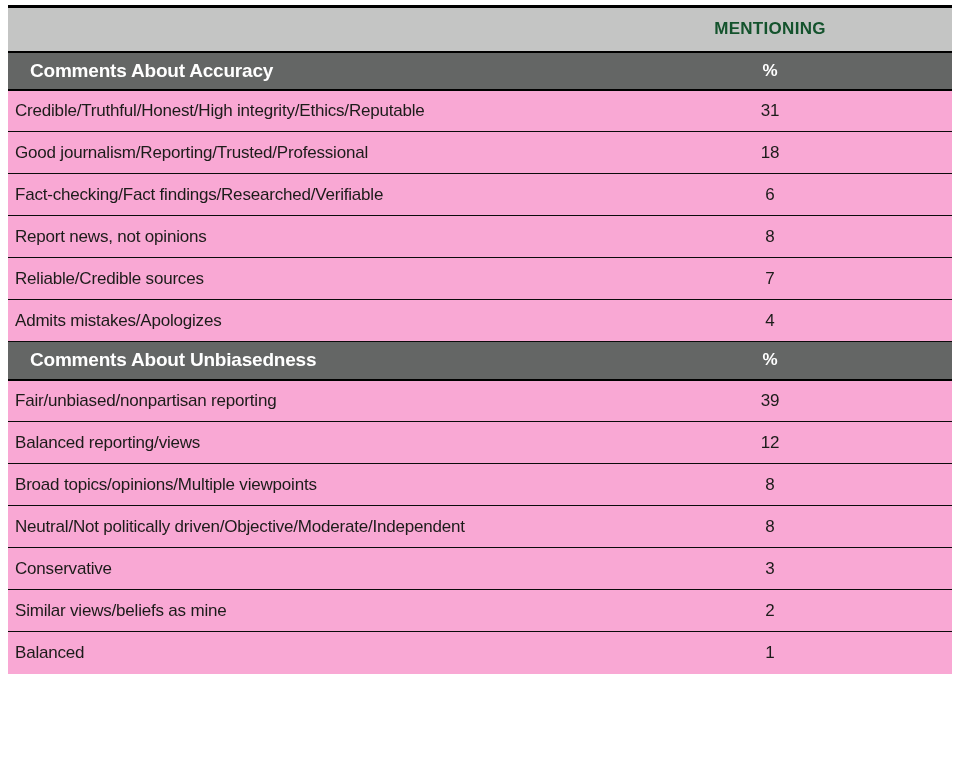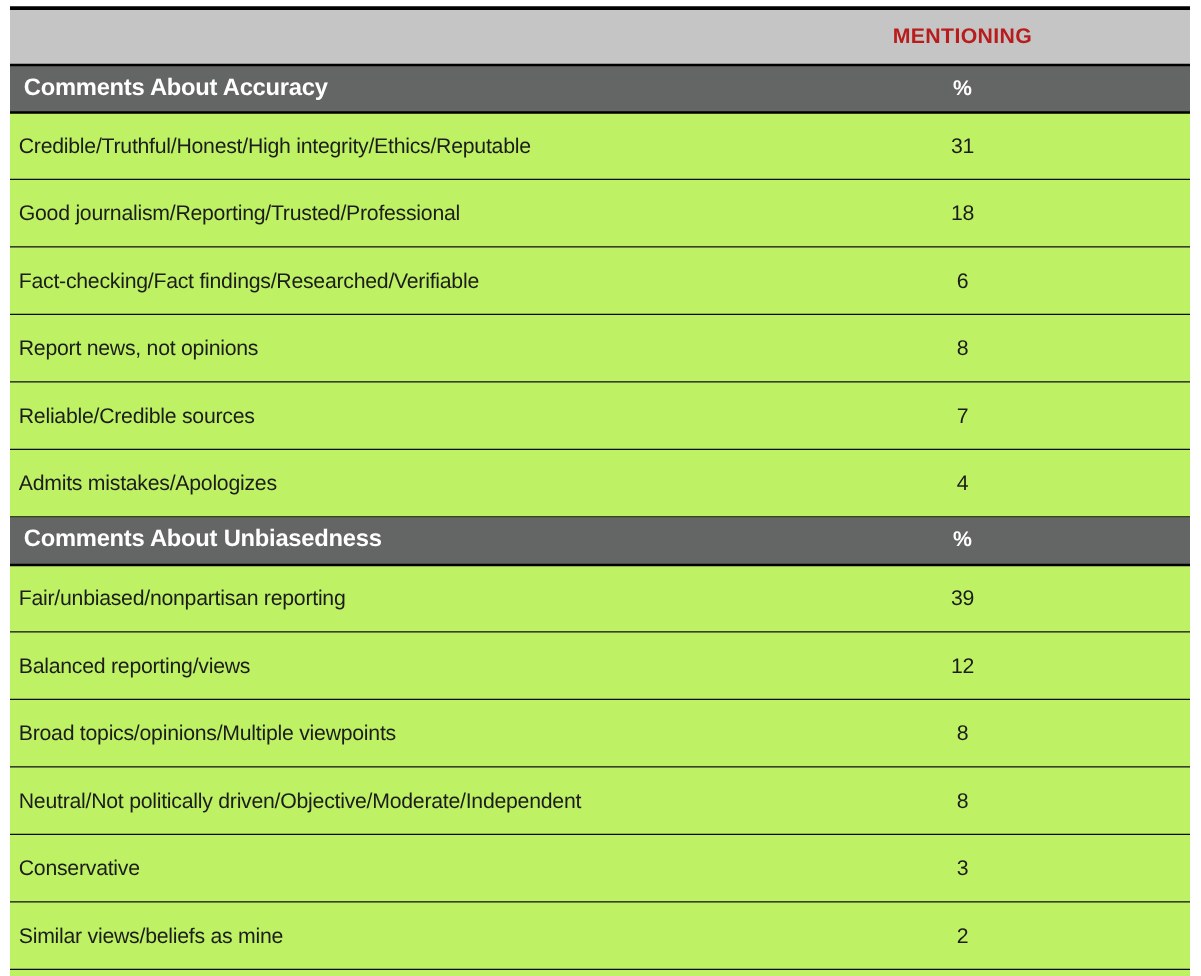--- a/index.html
+++ b/index.html
@@ -26,50 +26,50 @@
   col.c-value { width: 364px; }
 
   tr.head-row {
     background: #c4c5c4;
     height: 45px;
   }
   tr.head-row th {
     border-bottom: 2px solid #000000;
     font-size: 17px;
     font-weight: bold;
-    color: #b91c1c;
+    color: #14532d;
     text-align: center;
     letter-spacing: 0.3px;
     padding: 0;
   }
 
   tr.section-row {
     background: #646665;
     height: 38px;
   }
   tr.section-row td {
     border-bottom: 2px solid #000000;
     color: #ffffff;
     font-weight: bold;
     padding: 0;
   }
   tr.section-row td.label {
     font-size: 19px;
     text-align: left;
-    padding-left: 11px;
+    padding-left: 22px;
     letter-spacing: -0.2px;
   }
   tr.section-row td.value {
     font-size: 17px;
     text-align: center;
   }
 
   tr.data-row {
-    background: #bef264;
-    height: 54px;
+    background: #f9a8d4;
+    height: 42px;
   }
   tr.data-row td {
     border-bottom: 1.5px solid #0b0b0b;
     font-size: 17px;
     color: #1c1c1a;
     letter-spacing: -0.2px;
     padding: 0;
   }
   tr.data-row td.label {
     text-align: left;

